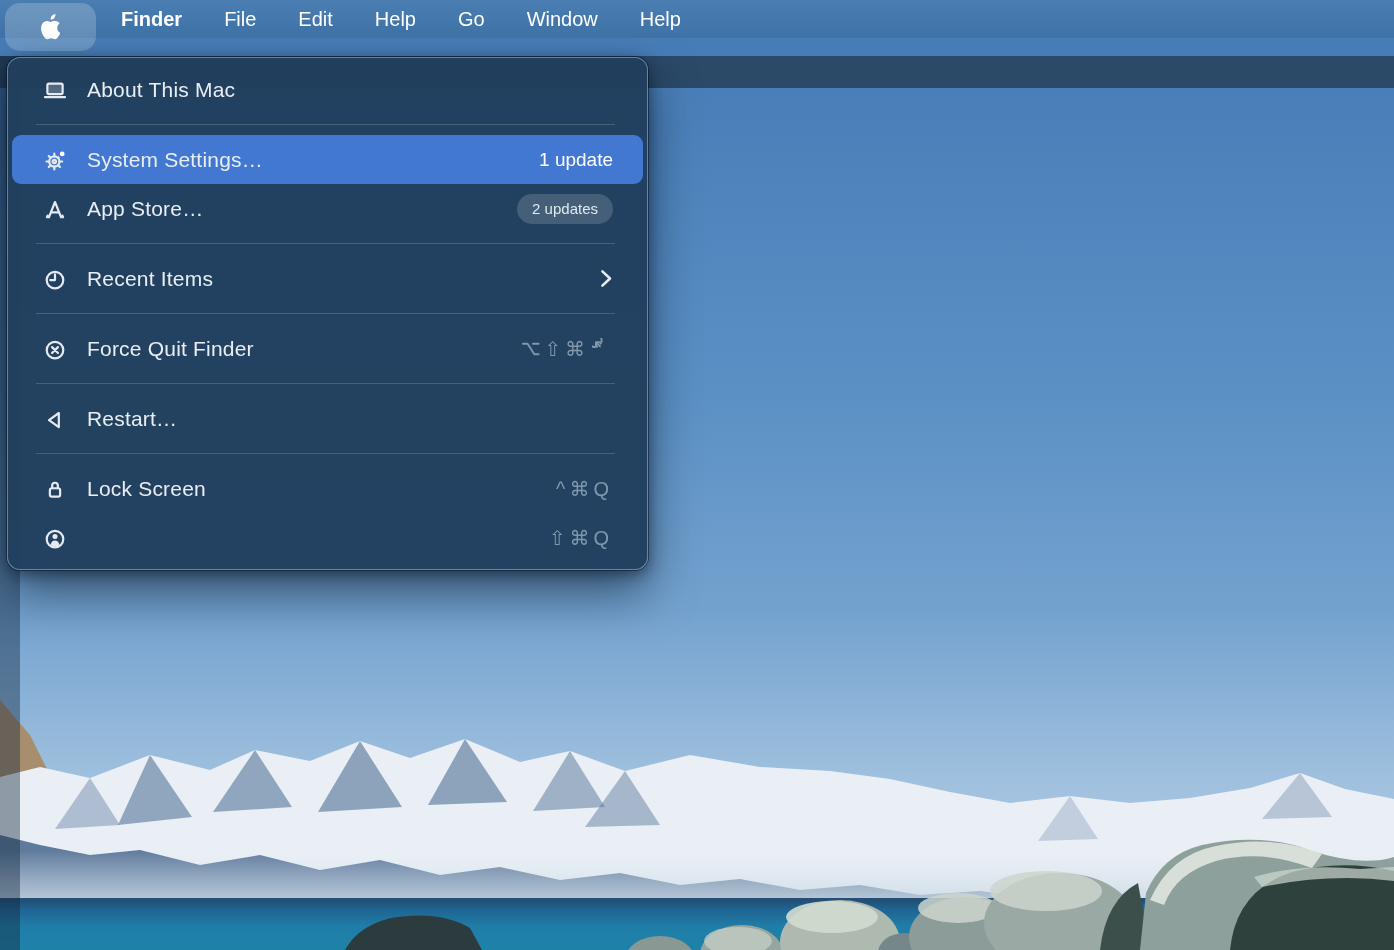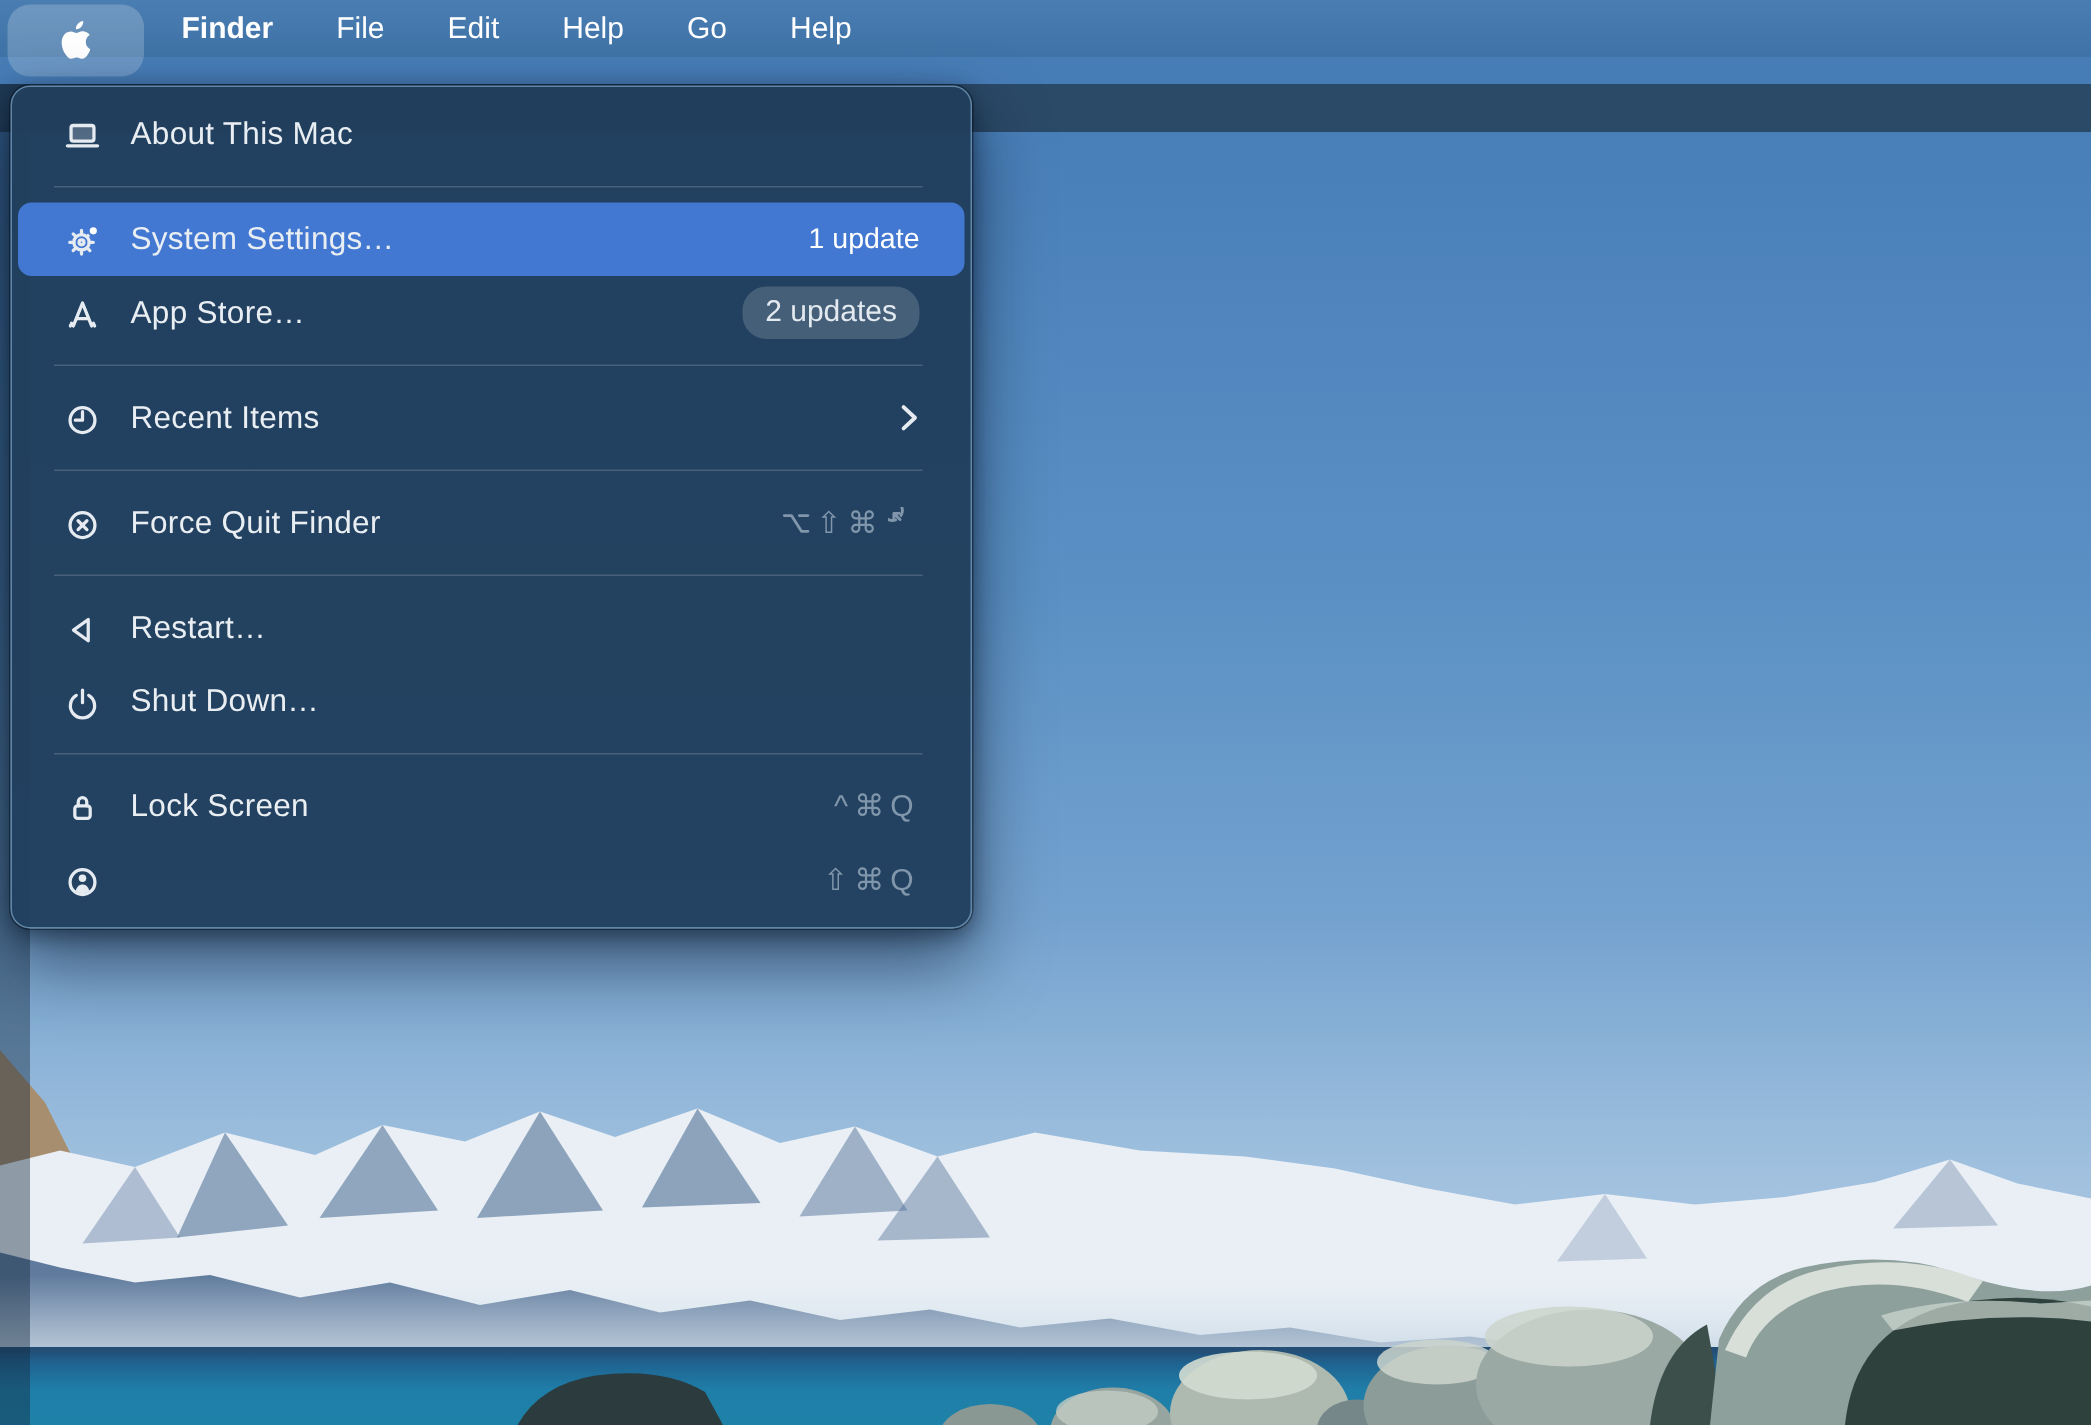--- a/index.html
+++ b/index.html
@@ -43,21 +43,21 @@
     padding:0 30px 0 31px; border-radius:9px; font-size:21px;
     position:relative; cursor:default;
   }
   .menu-row.selected { background:#4378d2;text-align:center; }
   .menu-row .mi-icon { width:24px; height:24px; flex:0 0 24px; display:flex; align-items:center; justify-content:center; }
   .menu-row .mi-label { margin-left:20px; white-space:nowrap; letter-spacing:.2px; }
   .menu-row .trailing { margin-left:auto; display:flex; align-items:center; }
   .menu-sep { height:1px; background:rgba(255,255,255,.17); margin:10px 28px 10px 24px; }
   .badge-pill {
     background:rgba(255,255,255,.16); color:#e2e9ef;
-    font-size:20px; line-height:1; padding:7px 15px 8px; border-radius:16px;
+    font-size:15px; line-height:1; padding:7px 15px 8px; border-radius:16px;
   }
   .badge-plain { color:#ffffff; font-size:19px; }
   .shortcut { color:#8096ab; font-size:20px; letter-spacing:4px; display:flex; align-items:center; gap:3px; white-space:nowrap; }
   .shortcut svg { width:21px; height:21px; display:block; }
   .chev svg { width:13px; height:19px; display:block; }
 
   .icon-stroke { stroke:#e5ebf1; stroke-width:2; fill:none; stroke-linecap:round; stroke-linejoin:round; }
   .key-stroke  { stroke:#8096ab; stroke-width:2; fill:none; stroke-linecap:round; stroke-linejoin:round; }
 </style>
 </head>
@@ -139,20 +139,21 @@
       <svg viewBox="0 0 22 26">
         <path fill="#ffffff" d="M16.4,13.8c0-2.6,2.1-3.9,2.2-4c-1.2-1.8-3.1-2-3.8-2.1c-1.6-0.2-3.1,1-3.9,1c-0.8,0-2-1-3.4-0.9C5.8,7.9,4.2,8.9,3.3,10.5c-1.8,3.2-0.5,7.9,1.3,10.5c0.9,1.3,1.9,2.7,3.2,2.6c1.3-0.1,1.8-0.8,3.3-0.8c1.5,0,2,0.8,3.4,0.8c1.4,0,2.3-1.3,3.1-2.6c1-1.5,1.4-2.9,1.4-3C19,17.9,16.4,16.9,16.4,13.8z M13.8,5.1c0.7-0.9,1.2-2.1,1.1-3.4c-1,0-2.3,0.7-3.1,1.6c-0.7,0.8-1.3,2-1.1,3.2C11.8,6.6,13.1,6,13.8,5.1z"></path>
       </svg>
     </div>
     <div class="mb-items">
       <div class="mb-item appname">Finder</div>
       <div class="mb-item">File</div>
       <div class="mb-item">Edit</div>
       <div class="mb-item">Help</div>
       <div class="mb-item">Go</div>
+      <div class="mb-item">Window</div>
       <div class="mb-item">Help</div>
     </div>
   </div>
 
   <div class="menu-panel">
 
     <div class="menu-row">
       <span class="mi-icon">
         <svg viewBox="0 0 22 22">
             <g class="icon-stroke">
@@ -250,31 +251,20 @@
       <span class="mi-icon">
         <svg viewBox="0 0 22 22">
             <g class="icon-stroke">
           <path d="M14.5,5.5 L5.5,12 L14.5,18.5 Z"></path>
         </g>
           </svg>
       </span>
       <span class="mi-label">Restart…</span>
     </div>
 
-    <div class="menu-row">
-      <span class="mi-icon">
-        <svg viewBox="0 0 22 22">
-            <g class="icon-stroke">
-          <path d="M7.2,7.0 A7.4,7.4 0 1 0 14.8,7.0"></path>
-          <path d="M11,3.8 V11.4"></path>
-        </g>
-          </svg>
-      </span>
-      <span class="mi-label">Shut Down…</span>
-    </div>
 
     <div class="menu-sep"></div>
 
     <div class="menu-row">
       <span class="mi-icon">
         <svg viewBox="0 0 22 22">
             <g class="icon-stroke" stroke-width="1.9">
           <rect x="6.3" y="10.3" width="9.4" height="7.7" rx="1.8"></rect>
           <path d="M8.4,10.3 V7.9 a2.6,2.6 0 0 1 5.2,0 V10.3"></path>
         </g>

